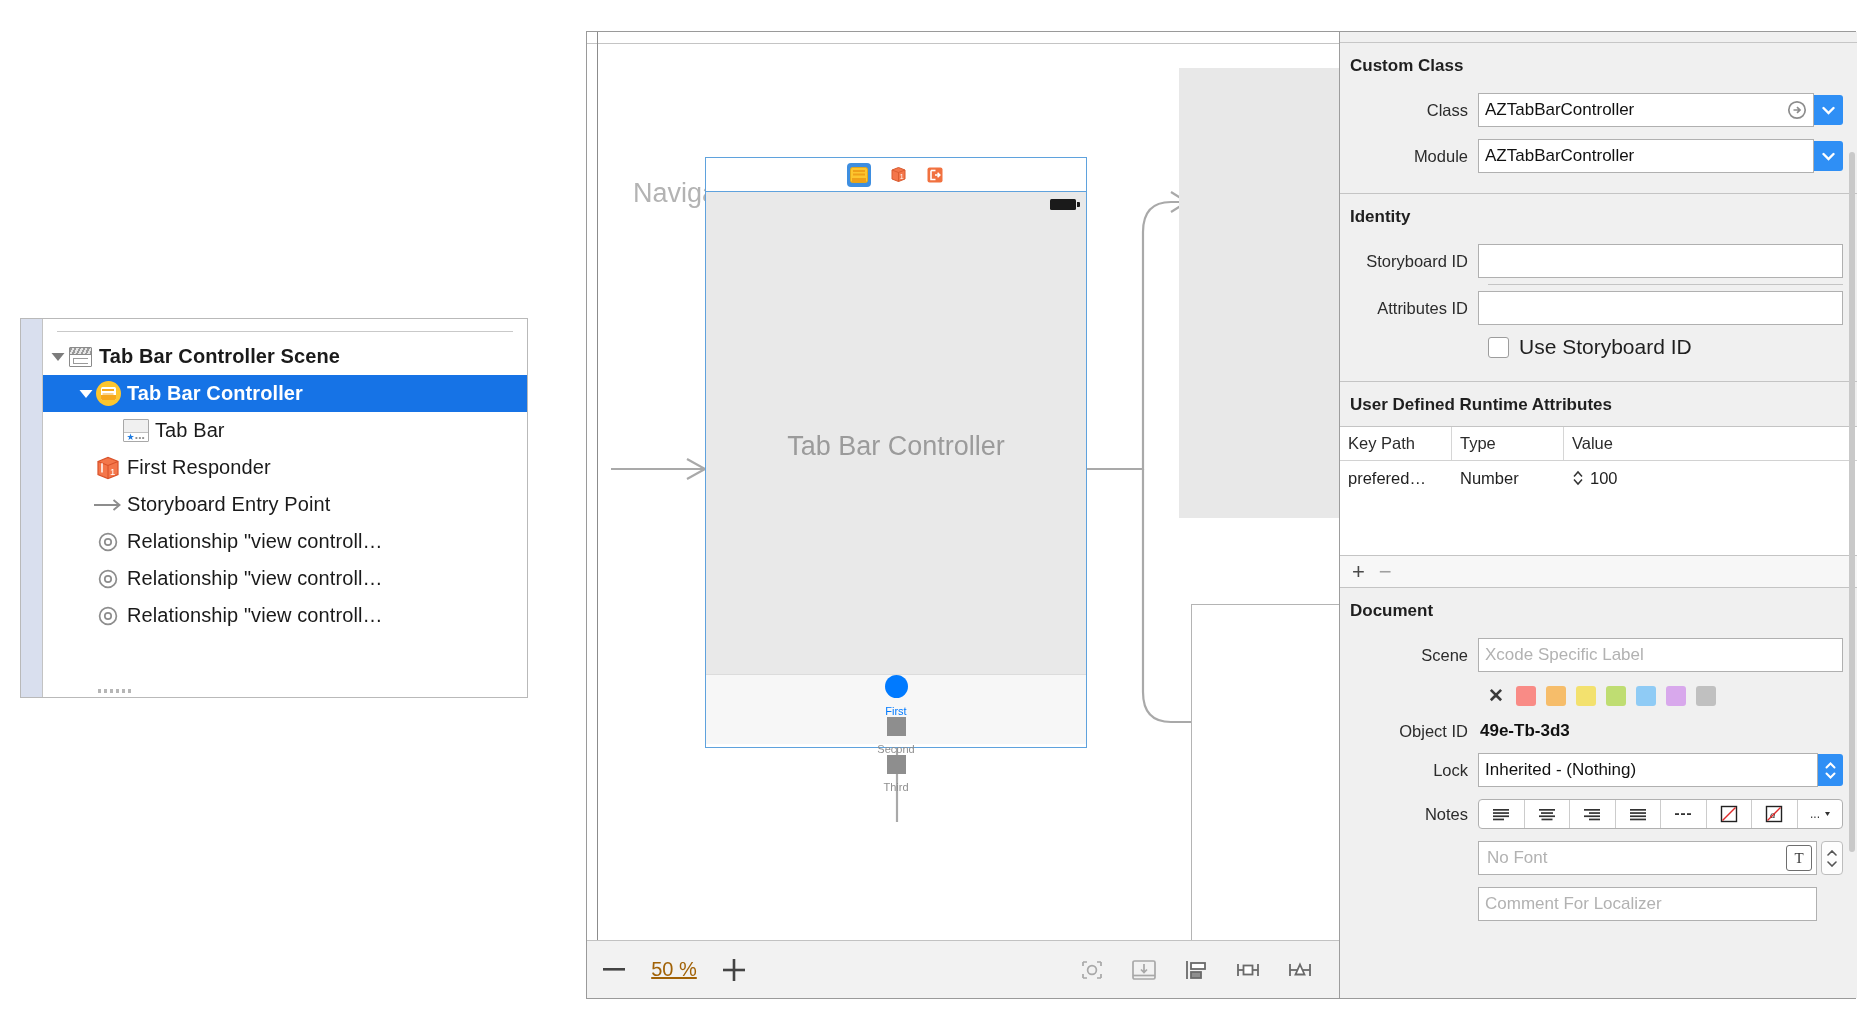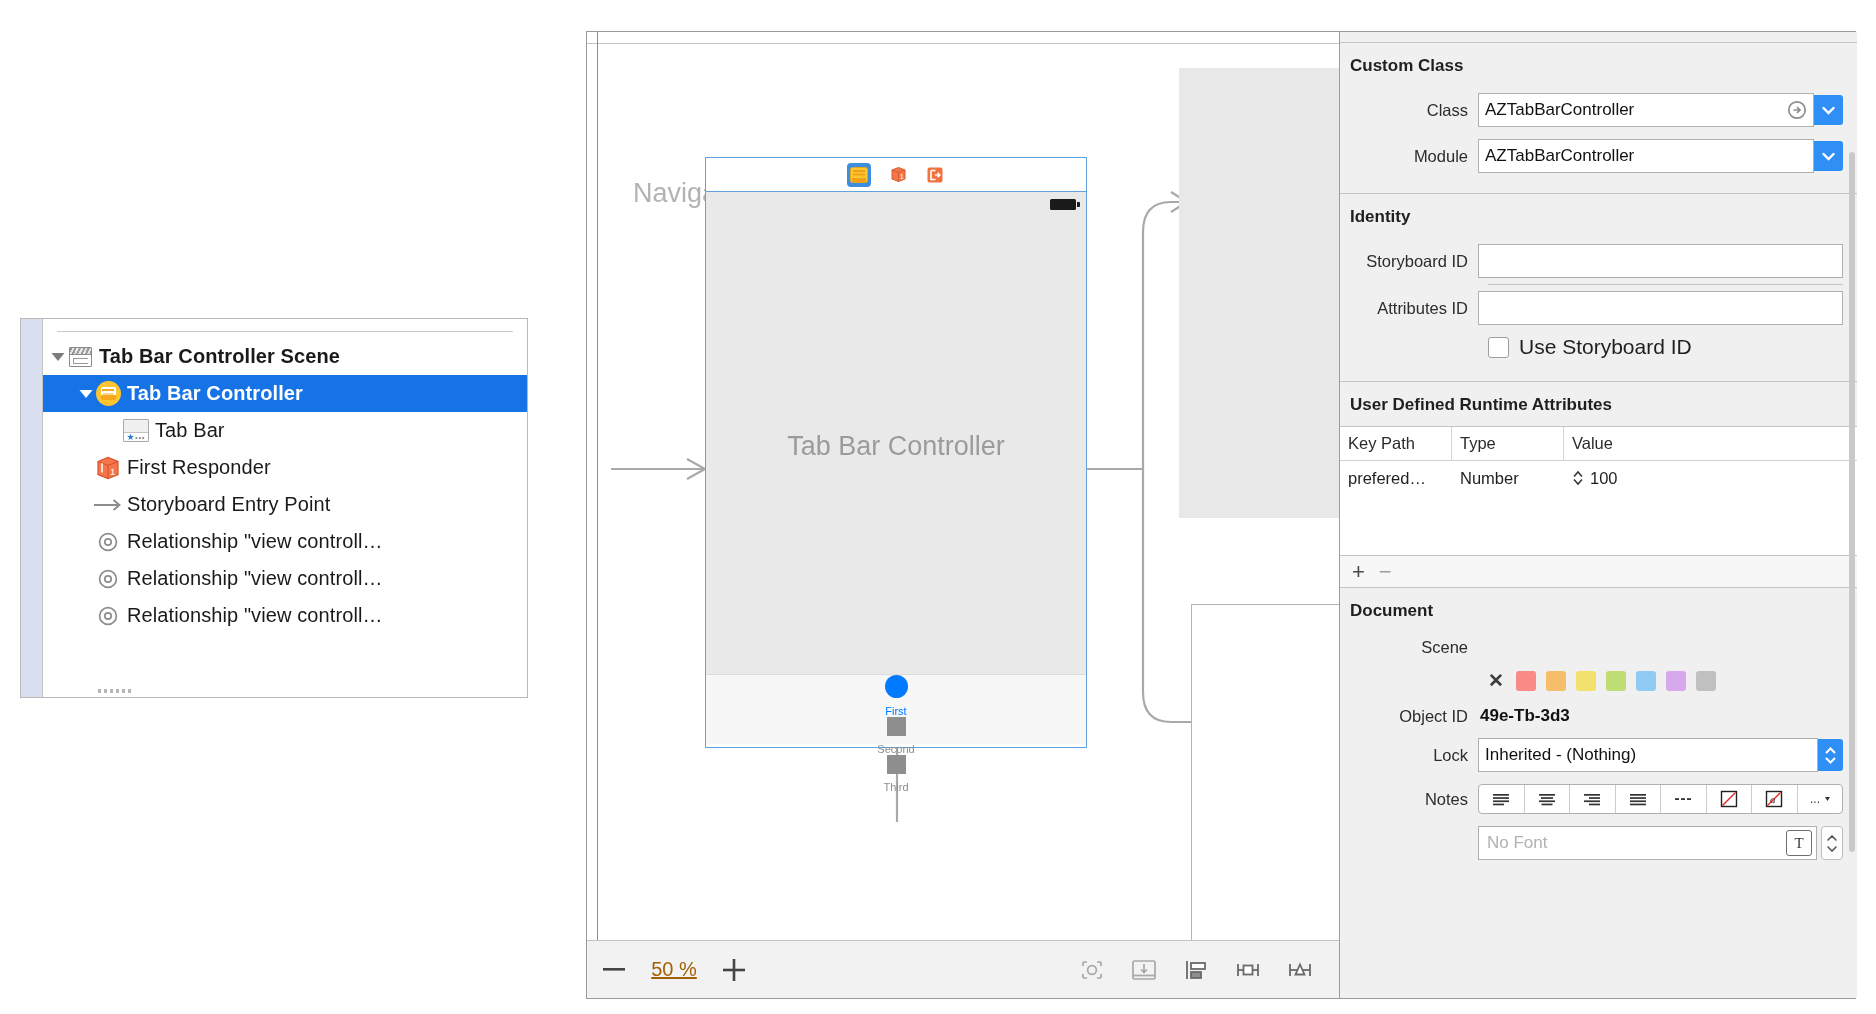--- a/index.html
+++ b/index.html
@@ -658,20 +658,23 @@
           </div>
       </div>
       <div id="udra-footer">
         <span class="pm-btn">+</span>
         <span class="pm-btn dim">−</span>
       </div>
 
       <div class="section-title">Document</div>
       <div class="row">
         <div class="row-label">Scene</div>
+        <div class="field placeholder">
+          <span>Xcode Specific Label</span>
+        </div>
       </div>
       <div class="swatch-row">
         <span class="swatch-x">✕</span>
         <span id="swatches" style="display:flex;gap:10px">
             <span class="swatch" style="background: rgb(249, 139, 134);"></span>
             <span class="swatch" style="background: rgb(246, 189, 106);"></span>
             <span class="swatch" style="background: rgb(243, 225, 110);"></span>
             <span class="swatch" style="background: rgb(191, 221, 114);"></span>
             <span class="swatch" style="background: rgb(143, 203, 245);"></span>
             <span class="swatch" style="background: rgb(216, 168, 236);"></span>
@@ -767,17 +770,23 @@
         </div>
         <div class="stepper-gray">
           <svg width="10" height="6" viewBox="0 0 10 6">
               <path d="M1 5 L5 1 L9 5" fill="none" stroke="#555" stroke-width="1.6" stroke-linecap="round"></path>
             </svg>
           <svg width="10" height="6" viewBox="0 0 10 6">
               <path d="M1 1 L5 5 L9 1" fill="none" stroke="#555" stroke-width="1.6" stroke-linecap="round"></path>
             </svg>
         </div>
       </div>
+      <div class="row">
+        <div class="row-label"></div>
+        <div class="field placeholder" style="height:34px;margin-right:26px">
+          <span>Comment For Localizer</span>
+        </div>
+      </div>
 
       <div id="inspector-scrollbar"></div>
     </div>
   </div>
 </div>
 
 </body></html>

